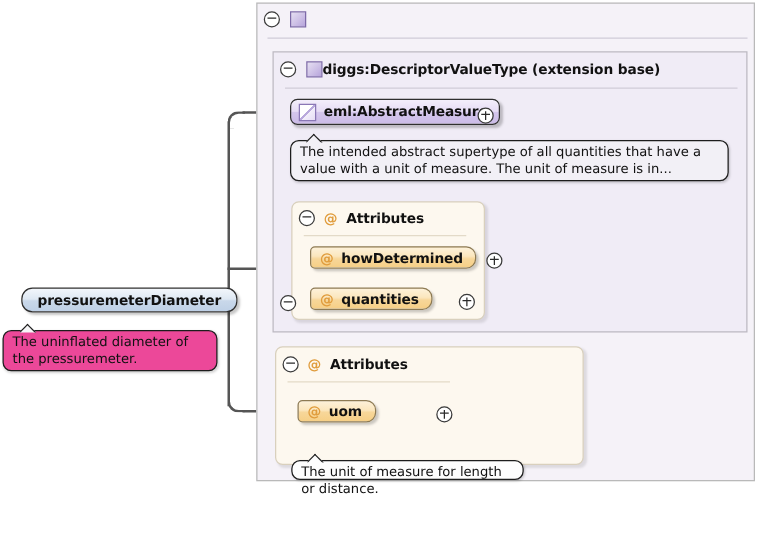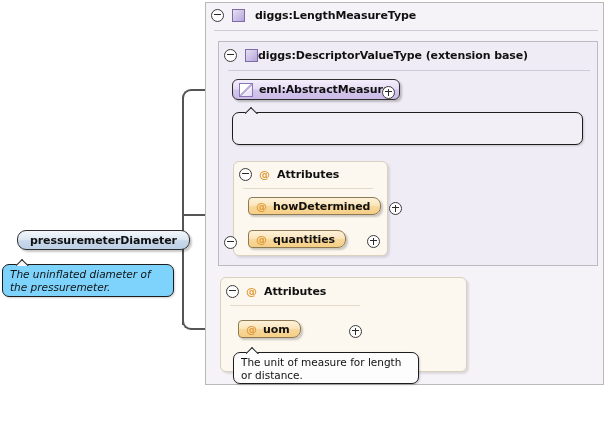--- a/index.html
+++ b/index.html
@@ -187,21 +187,21 @@
     box-sizing: border-box;
     border: 1px solid #1d1d1d;
     border-radius: 7px;
     padding: 3px 6px 3px 7px;
     font-size: 10.5px;
     line-height: 13px;
     color: #111111;
     background: #f2f0f6;
     box-shadow: 1px 1px 2px rgba(0,0,0,0.18);
   }
-  .callout.white { background: #7dd3fc; font-style: italic; }
+  .callout.white { background: #ec4899; }
   .callout.plainwhite { background: #fdfdfd; }
   .callout .tip {
     position: absolute;
     top: -7px;
     width: 14px; height: 8px;
     overflow: hidden;
   }
   .callout .tip::before {
     content: "";
     position: absolute;
@@ -264,21 +264,20 @@
   
   <div class="conn-corner corner-bl" style="left:182px; top:316px; width:14px; height:14px;"></div>
   <div class="conn-h" style="left:194px; top:328px; width:44px;"></div>
 
   
   <div class="typebox outer" style="left:205px; top:2px; width:399px; height:383px;"></div>
 
   <div class="typebox-header" style="left:211px; top:6px;">
     <span class="pm"></span>
     <span class="type-icon" style="margin-left:8px;"></span>
-    <span class="label" style="margin-left:10px;">diggs:LengthMeasureType</span>
   </div>
   <div class="typebox-rule" style="left:214px; top:30px; width:384px;"></div>
 
   
   <div class="typebox inner" style="left:218px; top:41px; width:380px; height:225px;"></div>
 
   <div class="typebox-header" style="left:224px; top:46px;">
     <span class="pm"></span>
     <span class="type-icon" style="margin-left:8px;"></span>
     <span class="label" style="">diggs:DescriptorValueType (extension base)</span>
@@ -288,20 +287,21 @@
   
   <div class="node" style="left:232px; top:79px;">
     <span class="abstract-icon"></span>
     <span class="label">eml:AbstractMeasure</span>
   </div>
   <div class="pm plus abs" style="left:382px; top:84px;"></div>
 
   
   <div class="callout" style="left:232px; top:112px; width:351px; height:33px;">
     <span class="tip tipfill-lav" style="left:12px;"></span>
+    <span>The intended abstract supertype of all quantities that have a value with a unit of measure. The unit of measure is in...</span>
   </div>
 
   
   <div class="attrbox" style="left:233px; top:161px; width:155px; height:95px;"></div>
 
   <div class="attrbox-header" style="left:239px; top:167px;">
     <span class="pm"></span>
     <span class="at-glyph">@</span>
     <span class="label">Attributes</span>
   </div>
@@ -332,21 +332,21 @@
   <div class="attrbox-rule" style="left:230px; top:305px; width:130px;"></div>
 
   
   <div class="attr-pill" style="left:238px; top:320px;">
     <span class="at-glyph">@</span>
     <span class="label">uom</span>
   </div>
   <div class="pm plus abs" style="left:295px; top:323px;"></div>
 
   
-  <div class="callout plainwhite" style="left:233px; top:352px; width:186px; height:32px;">
+  <div class="callout plainwhite" style="left:233px; top:368px; width:186px; height:16px;">
     <span class="tip tipfill-plain" style="left:12px;"></span>
     <span>The unit of measure for length or distance.</span>
   </div>
 
   
   <div class="root-node" style="left:2px; top:230px;margin-left:15px;">
     <span class="label">pressuremeterDiameter</span>
   </div>
   <div class="pm abs" style="left:152px; top:234px;"></div>
 

